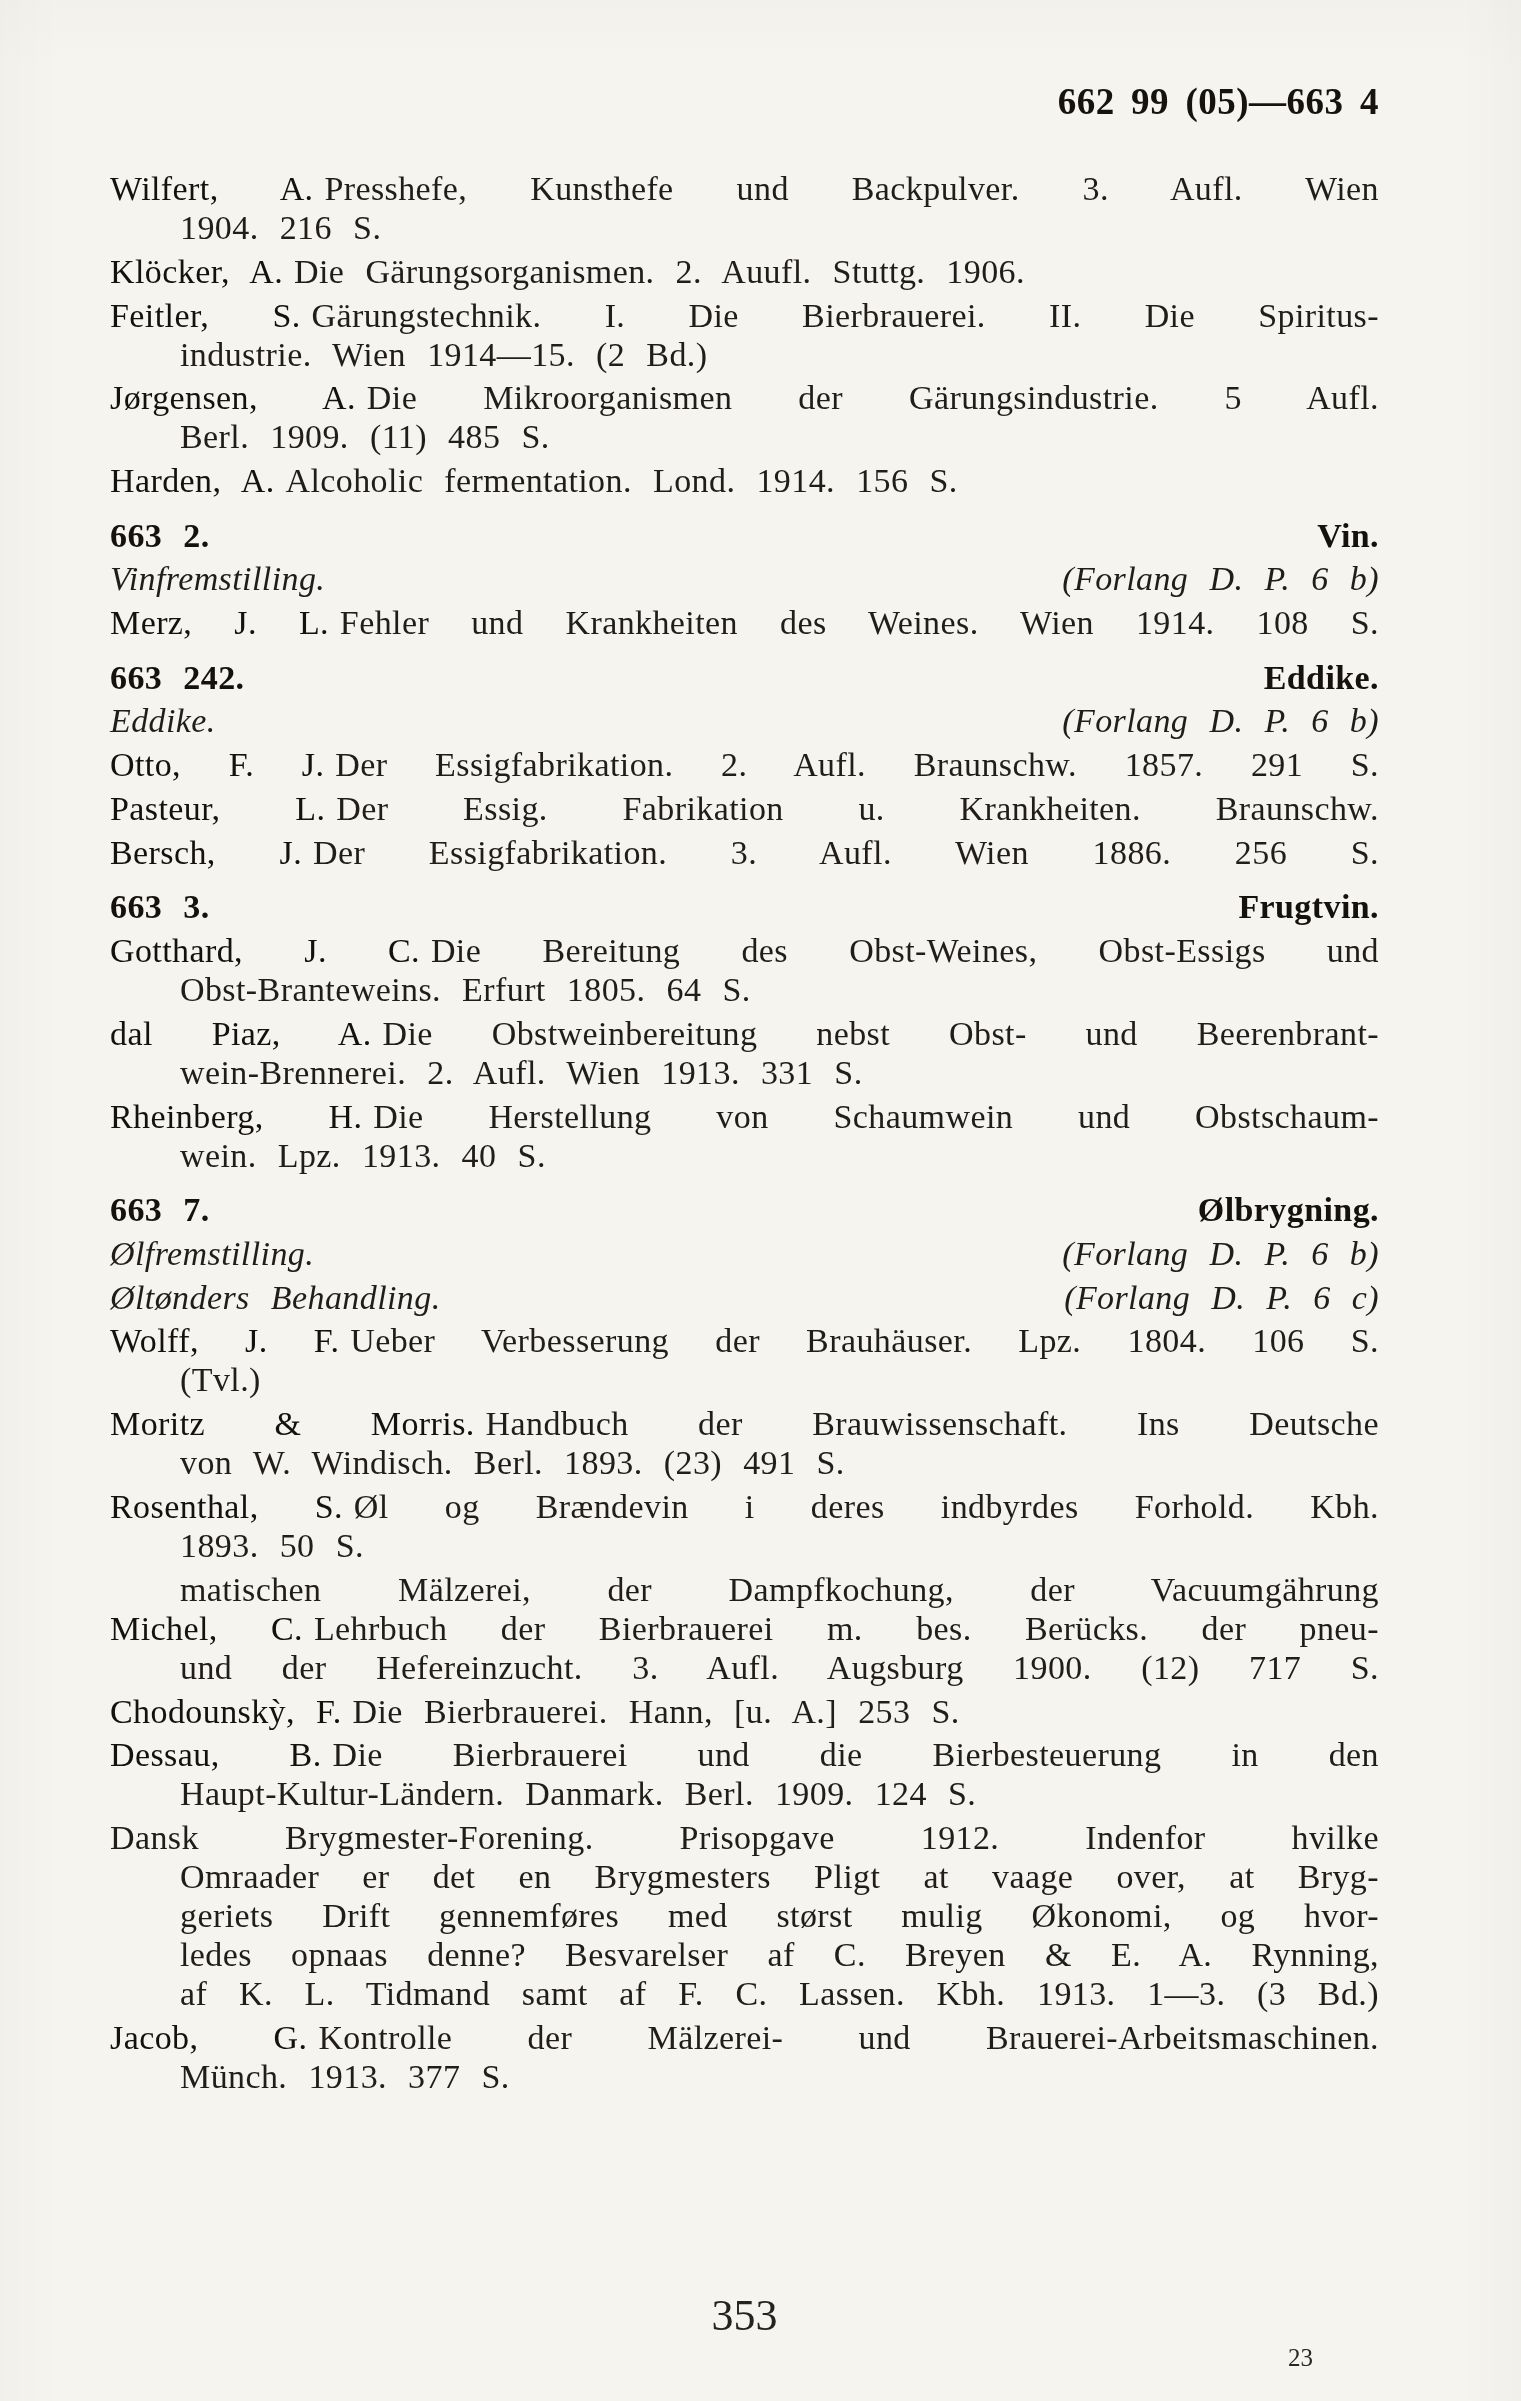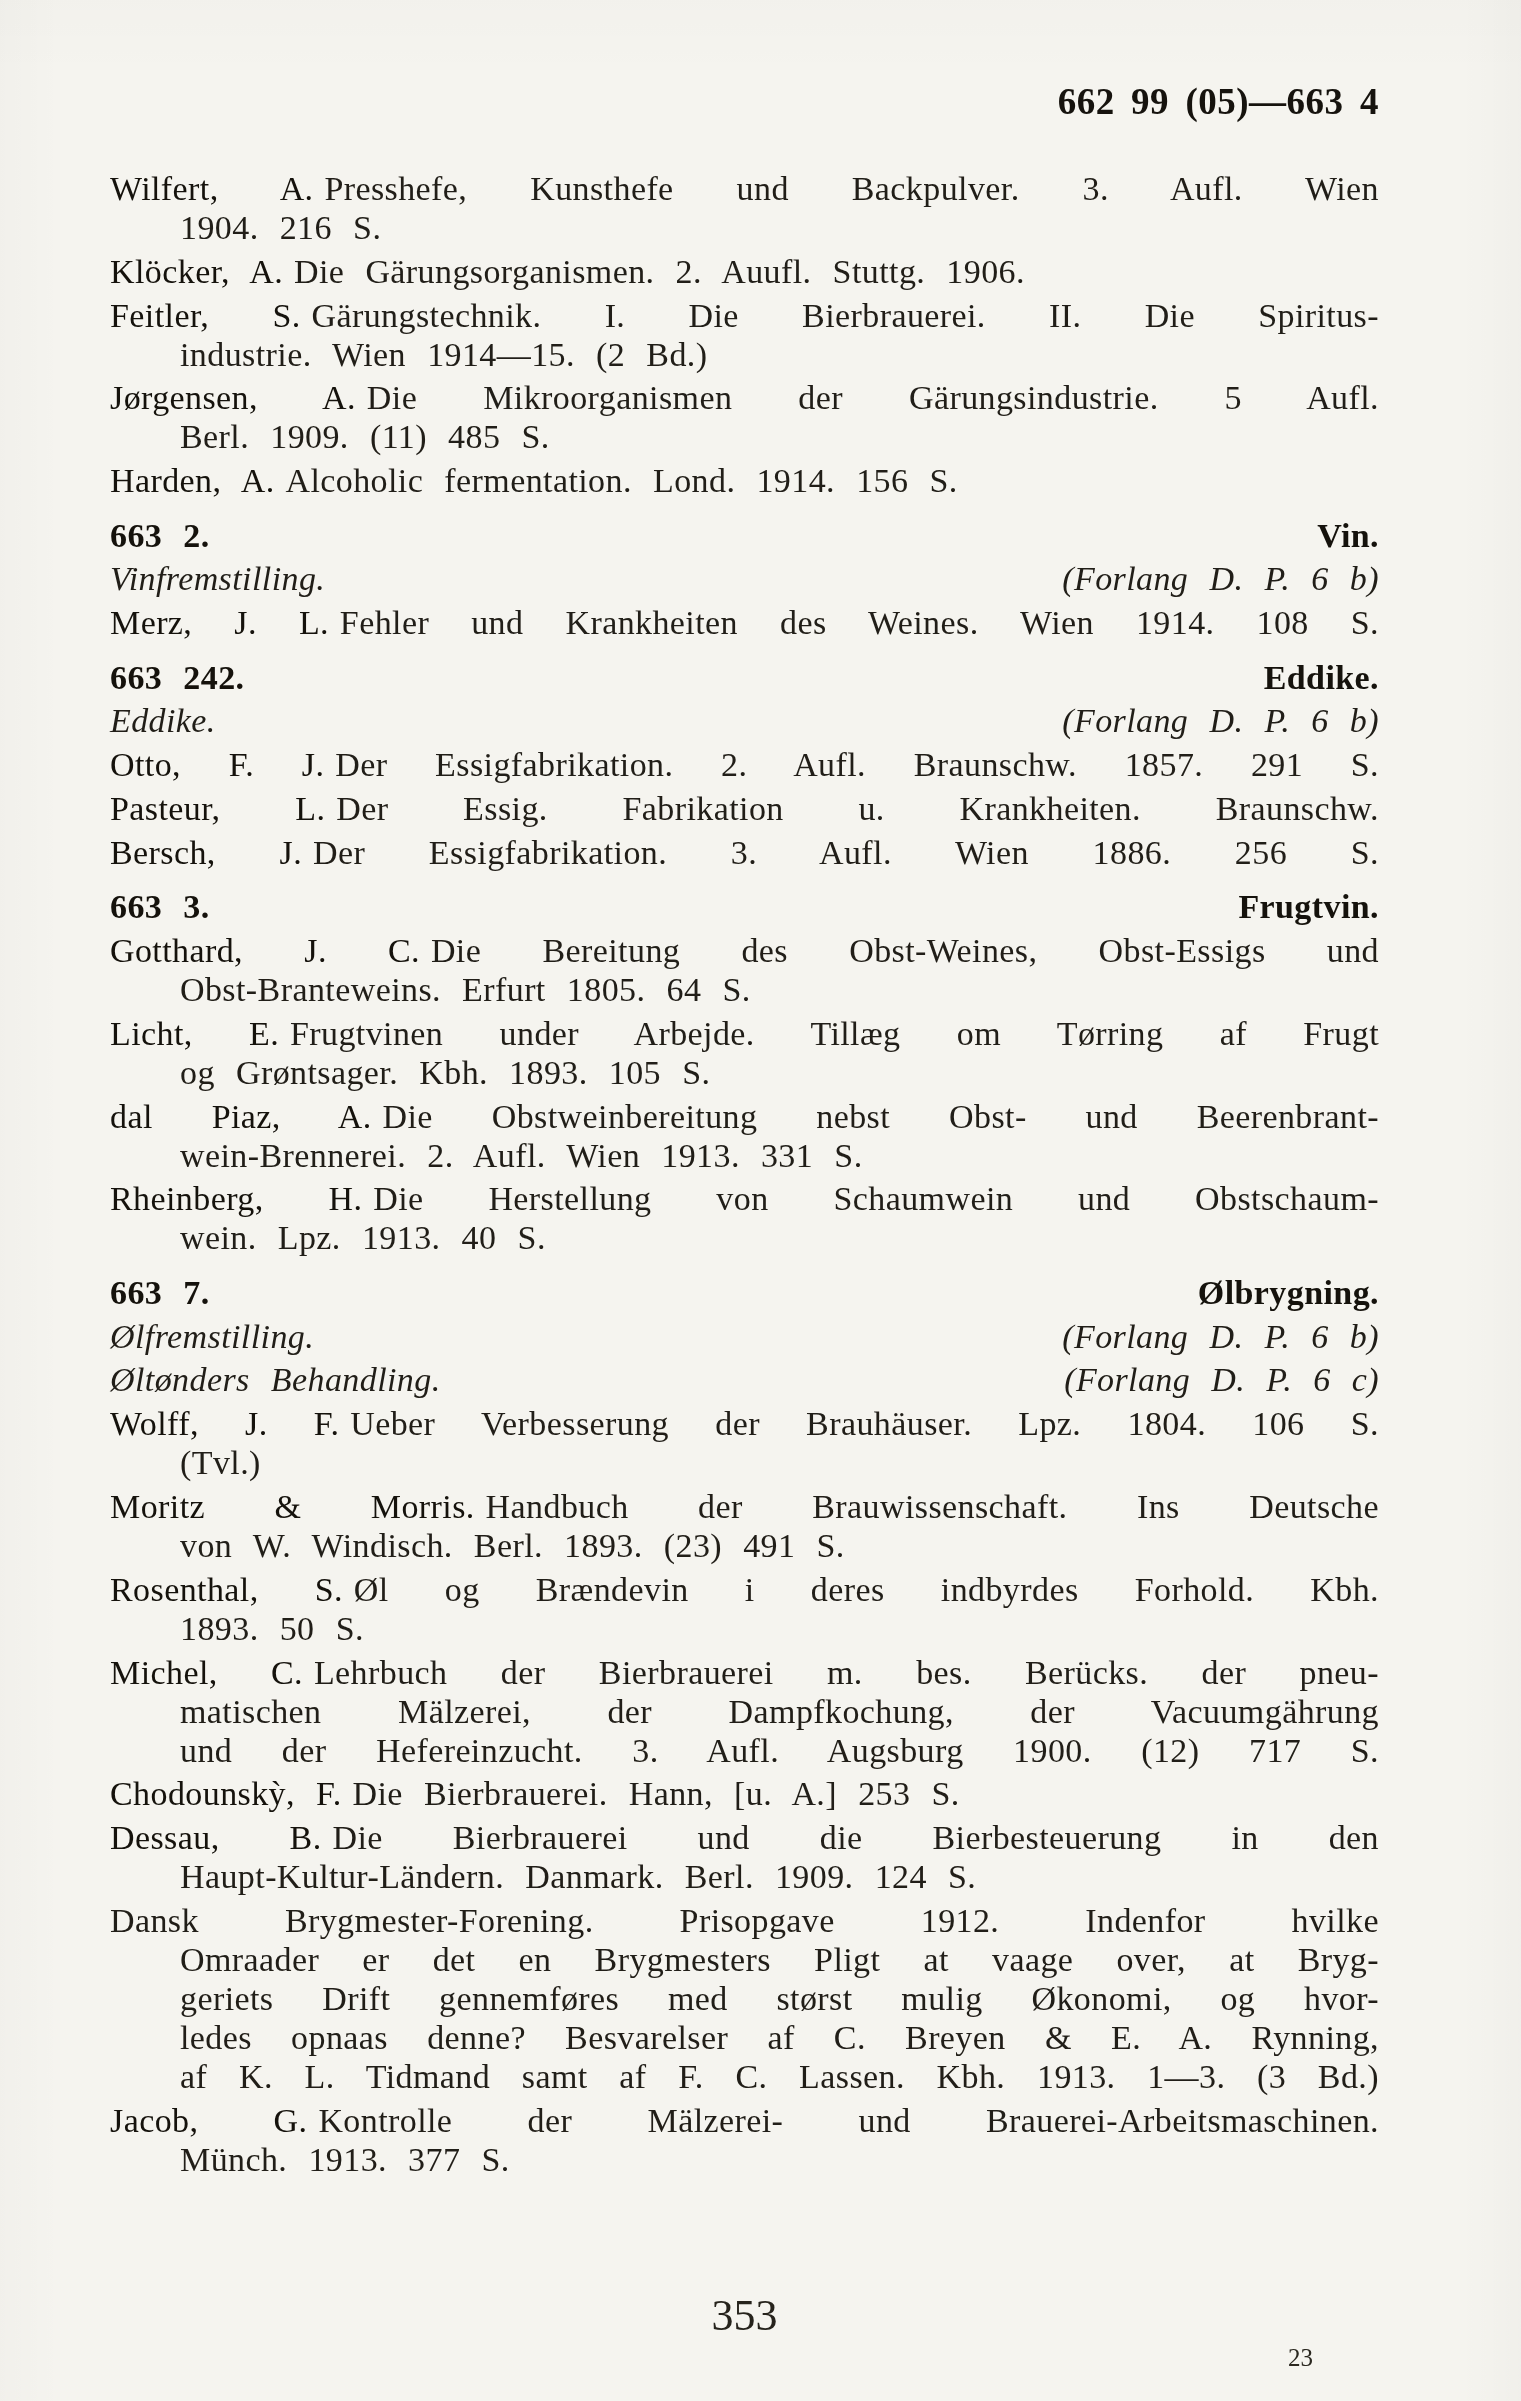--- a/index.html
+++ b/index.html
@@ -144,24 +144,20 @@
   <div class="heading">
     <span class="num">663 3.</span>
     <span class="kw">Frugtvin.</span>
   </div>
 
   <div class="entry">
           <div class="line jl"><span class="author">Gotthard, J. C.</span>Die Bereitung des Obst-Weines, Obst-Essigs und</div>
           <div class="line cont">Obst-Branteweins. Erfurt 1805. 64 S.</div>
         </div>
 
-  <div class="entry">
-          <div class="line jl"><span class="author">Licht, E.</span>Frugtvinen under Arbejde. Tillæg om Tørring af Frugt</div>
-          <div class="line cont">og Grøntsager. Kbh. 1893. 105 S.</div>
-        </div>
 
   <div class="entry">
           <div class="line jl"><span class="author">dal Piaz, A.</span>Die Obstweinbereitung nebst Obst- und Beerenbrant-</div>
           <div class="line cont">wein-Brennerei. 2. Aufl. Wien 1913. 331 S.</div>
         </div>
 
   <div class="entry">
           <div class="line jl"><span class="author">Rheinberg, H.</span>Die Herstellung von Schaumwein und Obstschaum-</div>
           <div class="line cont">wein. Lpz. 1913. 40 S.</div>
         </div>
@@ -190,22 +186,22 @@
           <div class="line jl"><span class="author">Moritz &amp; Morris.</span>Handbuch der Brauwissenschaft. Ins Deutsche</div>
           <div class="line cont">von W. Windisch. Berl. 1893. (23) 491 S.</div>
         </div>
 
   <div class="entry">
           <div class="line jl"><span class="author">Rosenthal, S.</span>Øl og Brændevin i deres indbyrdes Forhold. Kbh.</div>
           <div class="line cont">1893. 50 S.</div>
         </div>
 
   <div class="entry">
+          <div class="line cont jl">matischen Mälzerei, der Dampfkochung, der Vacuumgährung</div>
           <div class="line jl"><span class="author">Michel, C.</span>Lehrbuch der Bierbrauerei m. bes. Berücks. der pneu-</div>
-          <div class="line cont jl">matischen Mälzerei, der Dampfkochung, der Vacuumgährung</div>
           <div class="line cont jl">und der Hefereinzucht. 3. Aufl. Augsburg 1900. (12) 717 S.</div>
         </div>
 
   <div class="entry">
           <div class="line"><span class="author">Chodounskỳ, F.</span>Die Bierbrauerei. Hann, [u. A.] 253 S.</div>
         </div>
 
   <div class="entry">
           <div class="line jl"><span class="author">Dessau, B.</span>Die Bierbrauerei und die Bierbesteuerung in den</div>
           <div class="line cont">Haupt-Kultur-Ländern. Danmark. Berl. 1909. 124 S.</div>

